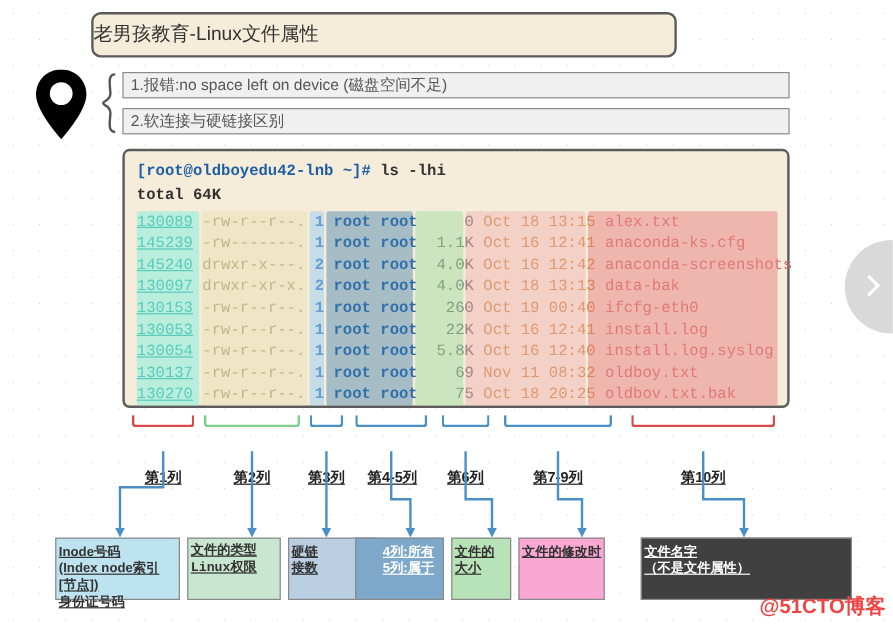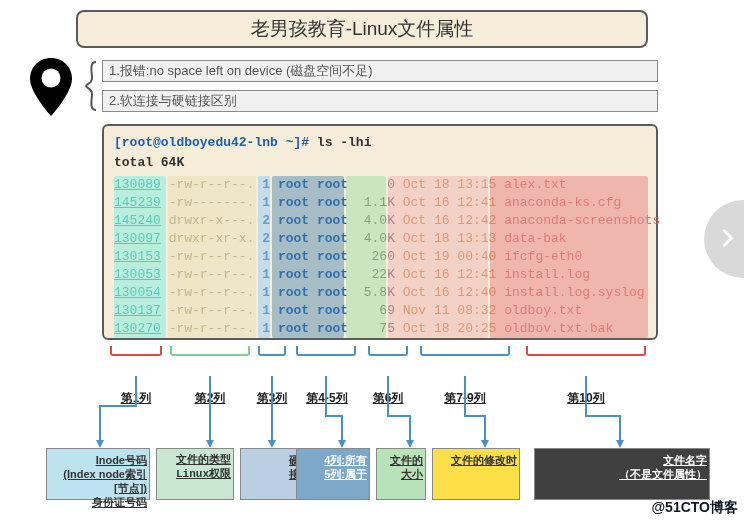--- a/index.html
+++ b/index.html
@@ -17,26 +17,26 @@
   .canvas {
     position: absolute;
     left: 0; top: 0; width: 744px; height: 523px;
     background-image: radial-gradient(#c9c9c9 0.5px, transparent 0.5px);
     background-size: 22px 22px;
     background-position: 0 0;
   }
   .title-box {
     position: absolute;
     left: 76px; top: 10px;
-    width: 572px; height: 38px;
+    width: 488px; height: 38px;
     background: #f5ecd9;
     border: 2px solid #5b5b5b;
     border-radius: 8px;
-    text-align: center;
-    font-size: 19px;
+    text-align: left;
+    font-size: 16px;
     line-height: 34px;
     color: #333;
   }
   .pin {
     position: absolute;
     left: 28px; top: 58px;
     width: 46px; height: 58px;
     color: #000;
   }
   .pin svg { width: 46px; height: 58px; }
@@ -93,43 +93,43 @@
   .hl-date  { left: 274px;width: 100px; background: #f3b5b5; opacity:0.5; }
   .hl-name  { left: 376px;width: 158px; background: #e98b8b; opacity:0.55; }
   
   .collabels { position: absolute; top: 346px; left: 110px; width: 556px; height: 40px; font-size: 12px; }
   .clabel { position: absolute; text-align: center; text-decoration: underline; font-weight: bold; color: #222; top: 4px; margin-top: 40px; }
   .cbrace { position: absolute; top: 0; height: 10px; border-bottom: 2px solid; border-left: 2px solid; border-right: 2px solid; border-radius: 0 0 3px 3px; }
   
   .arrows { position: absolute; left: 110px; top: 376px; width: 556px; height: 80px; pointer-events: none; }
   
   .boxes { position: absolute; left: 46px; top: 448px; width: 682px; height: 60px; }
-  .box { position: absolute; height: 52px; border: 1px solid #888; font-size: 11px; color: #333; text-align: right; padding: 4px 2px; text-decoration: underline; font-weight: bold; line-height: 14px; }
+  .box { position: absolute; height: 52px; border: 1px solid #888; font-size: 11px; color: #333; text-align: left; padding: 4px 2px; text-decoration: underline; font-weight: bold; line-height: 14px; }
   .b1 { left: 0;   width: 104px; background: #bde3f0; }
   .b2 { left: 110px;width: 78px;  background: #c8e6d0; font-family: Liberation Mono, monospace; }
   .b3 { left: 194px;width: 74px;  background: #bacfe2; }
   .b4 { left: 250px;width: 74px;  background: #7da8c9; color:#fff;padding-left:22px; }
   .b5 { left: 330px;width: 50px;  background: #b8e2b8; }
-  .b6 { left: 386px;width: 88px;  background: #fde047; }
+  .b6 { left: 386px;width: 72px;  background: #f9a8d4; }
   .b7 { left: 488px;width: 176px; background: #404040; color: #fff; }
   
   .nav-right {
     position: absolute;
     right: -8px; top: 200px;
     width: 48px; height: 78px;
     background: #d9d9d9;
     border-radius: 40px 0 0 40px;
     display: flex; align-items: center; justify-content: center;
   }
   .nav-right svg { width: 18px; height: 18px; fill: #fff; }
   .watermark {
     position: absolute;
     right: 6px; bottom: 6px;
-    font-size: 14px;
-    color: #0f172a;
+    font-size: 17px;
+    color: #ef4444;
     font-weight: bold;
   }
   
   .arrows svg { position:absolute; left:0; top:0; width:556px; height:80px; overflow:visible; }
   .arrows path { stroke:#4a90c7; stroke-width:2; fill:none; }
   .arrows polygon { fill:#4a90c7; }
 </style>
 </head>
 <body>
 

